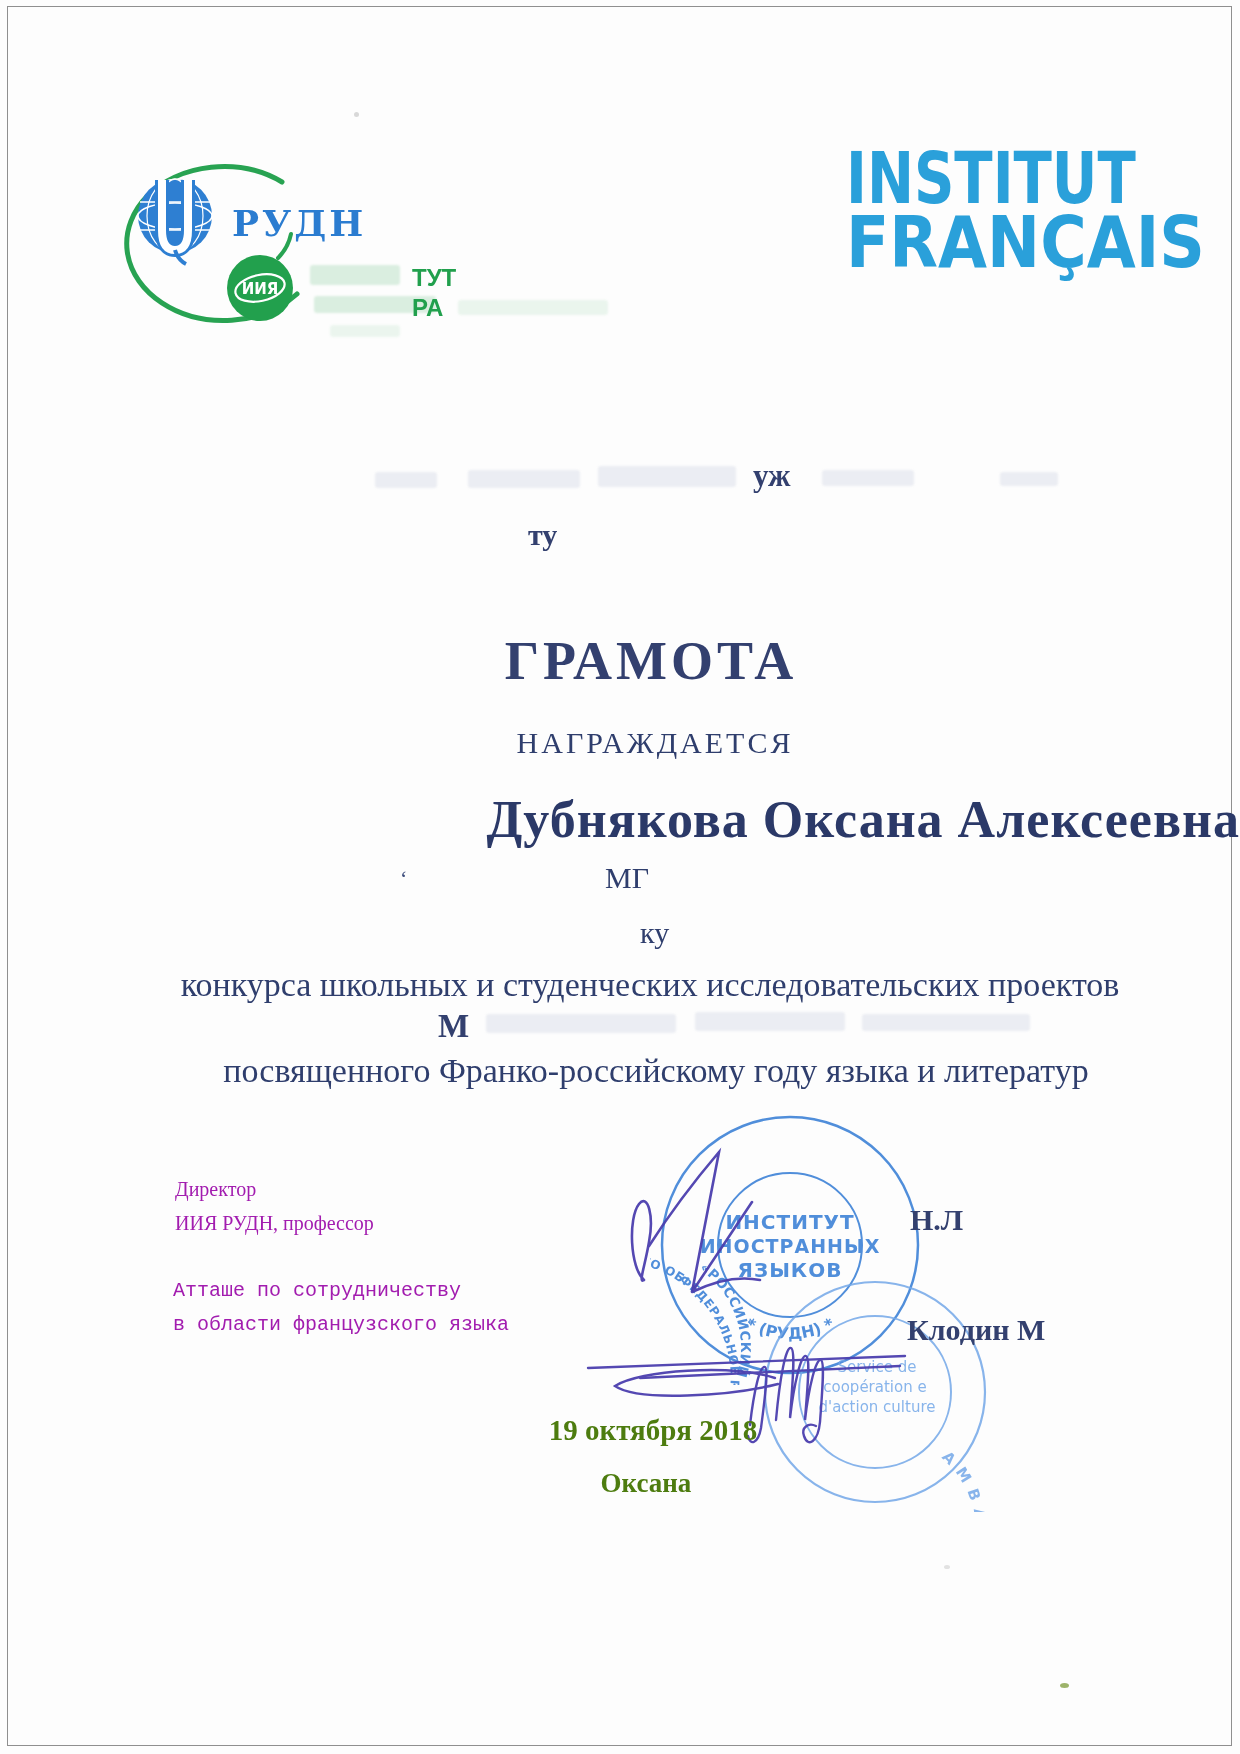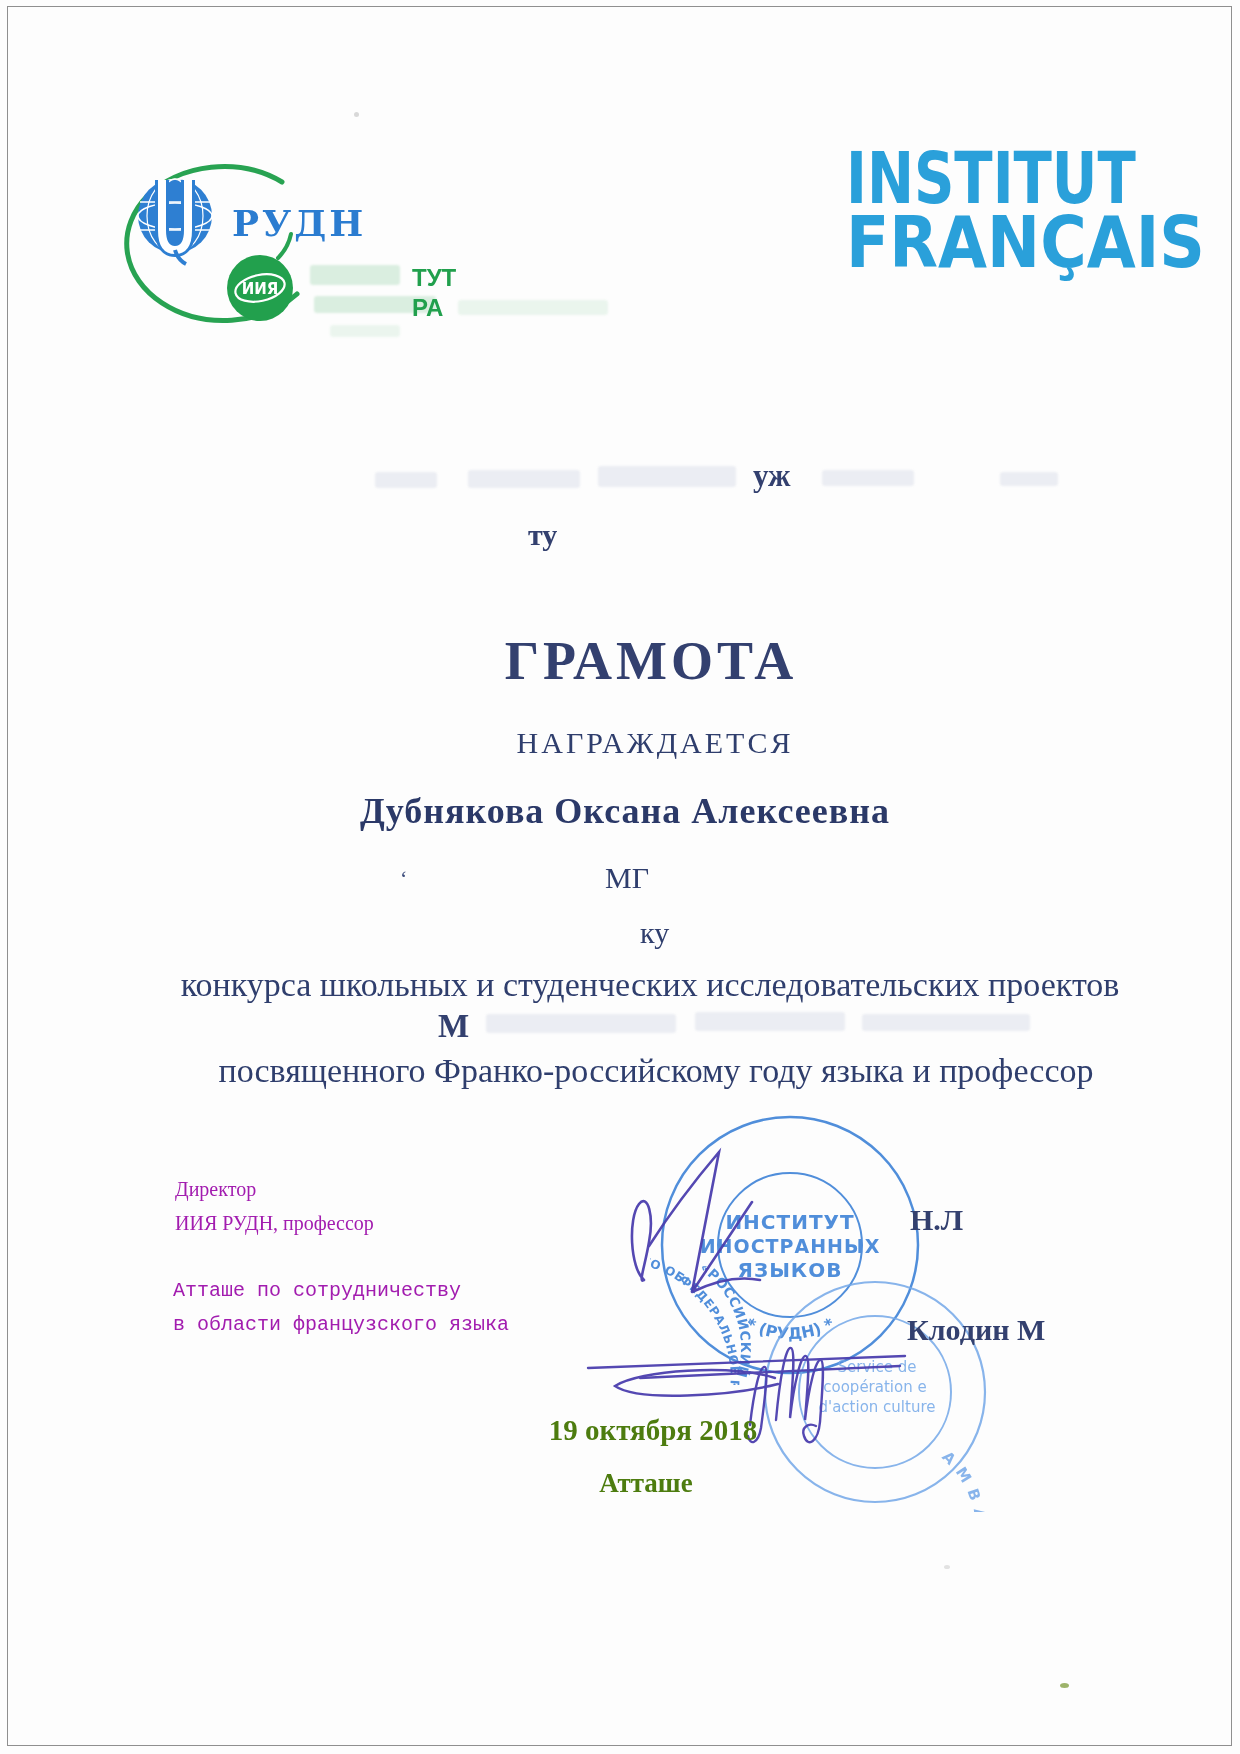--- a/index.html
+++ b/index.html
@@ -8,21 +8,21 @@
     background:#fdfdfd;overflow:hidden;
     font-family:"Liberation Serif","DejaVu Serif",serif;color:#2f3e6d;
   }
   .scan-frame{position:absolute;left:7px;top:6px;right:8px;bottom:8px;border:1.5px solid #8f8f8f;pointer-events:none;}
   .abs{position:absolute;}
   .ctr{position:absolute;text-align:center;}
   .ghost{position:absolute;background:rgba(105,125,175,0.12);border-radius:3px;filter:blur(1px);}
   .ghost-green{position:absolute;background:rgba(60,170,95,0.18);border-radius:3px;filter:blur(1px);}
   .title{font-weight:bold;font-size:54px;letter-spacing:4px;color:#33406f;}
   .subtitle{font-size:30px;letter-spacing:3px;color:#2f3e6d;}
-  .recipient{font-weight:bold;font-size:36px;letter-spacing:1px;color:#2b3968;}
+  .recipient{font-weight:bold;font-size:52px;letter-spacing:1px;color:#2b3968;text-align:right;}
   .bodyline{font-size:34px;color:#2f3e6d;}
   .frag{font-weight:bold;color:#33406f;}
   .sig-label{font-size:20px;color:#a21caf;line-height:34px;}
   .sig-name{font-weight:bold;font-size:30px;color:#33406f;}
   .footer-line{font-weight:bold;color:#4d7c0f;}
   .if-logo-line{font-family:"DejaVu Sans","Liberation Sans",sans-serif;font-weight:bold;color:#2aa0da;font-size:72px;line-height:64px;transform-origin:left top;white-space:nowrap;}
   .green-frag{font-family:"Liberation Sans","DejaVu Sans",sans-serif;font-weight:bold;color:#21a04d;font-size:24px;line-height:24px;}
   .stamp{position:absolute;opacity:0.92;}
   .speck{position:absolute;border-radius:50%;}
 </style>
@@ -90,21 +90,21 @@
 
   <div class="abs" style="left:640px;top:916px;font-size:30px;">ку</div>
 
   <div class="ctr bodyline" style="left:60px;right:0;top:966px;">конкурса школьных и студенческих исследовательских проектов</div>
 
   <div class="abs frag" style="left:438px;top:1008px;font-size:33px;">М</div>
   <div class="ghost" style="left:486px;top:1014px;width:190px;height:19px;"></div>
   <div class="ghost" style="left:695px;top:1012px;width:150px;height:19px;"></div>
   <div class="ghost" style="left:862px;top:1014px;width:168px;height:17px;"></div>
 
-  <div class="ctr bodyline" style="left:72px;right:0;top:1052px;">посвященного Франко-российскому году языка и профессор</div>
+  <div class="ctr bodyline" style="left:72px;right:0;top:1052px;">посвященного Франко-российскому году языка и литератур</div>
 
   <div class="abs sig-label" style="left:175px;top:1172px;">
     <div>Директор</div>
     <div>ИИЯ РУДН, профессор</div>
   </div>
   <div class="abs sig-label" style="left:173px;top:1274px;font-family:Liberation Mono, monospace;">
     <div>Атташе по сотрудничеству</div>
     <div>в области французского языка</div>
   </div>
 
@@ -163,18 +163,18 @@
       <path d="M60,48 L320,36"></path>
       <path d="M170,95 C174,60 180,35 185,37 C189,39 184,75 181,98 C178,114 170,116 168,106"></path>
       <path d="M196,90 C200,46 206,16 211,18 C216,20 212,58 210,88 C214,54 221,24 226,26 C231,28 227,60 225,90 C229,56 236,28 241,30 C245,32 242,64 240,92 C238,112 228,118 224,106 C221,98 228,92 236,96"></path>
     </g>
   </svg>
 
   <div class="abs sig-name" style="left:910px;top:1203px;">Н.Л</div>
   <div class="abs sig-name" style="left:907px;top:1313px;">Клодин М</div>
 
   <div class="ctr footer-line" style="left:66px;right:0;top:1414px;font-size:29px;">19 октября 2018</div>
-  <div class="ctr footer-line" style="left:52px;right:0;top:1468px;font-size:27px;">Атташе</div>
+  <div class="ctr footer-line" style="left:52px;right:0;top:1468px;font-size:27px;">Оксана</div>
 
   <div class="speck" style="left:1060px;top:1683px;width:9px;height:5px;background:#9db36a;"></div>
   <div class="speck" style="left:354px;top:112px;width:5px;height:5px;background:#d8d8d8;"></div>
   <div class="speck" style="left:944px;top:1565px;width:6px;height:4px;background:#e2e2e2;"></div>
 </div>
 
 </body></html>

